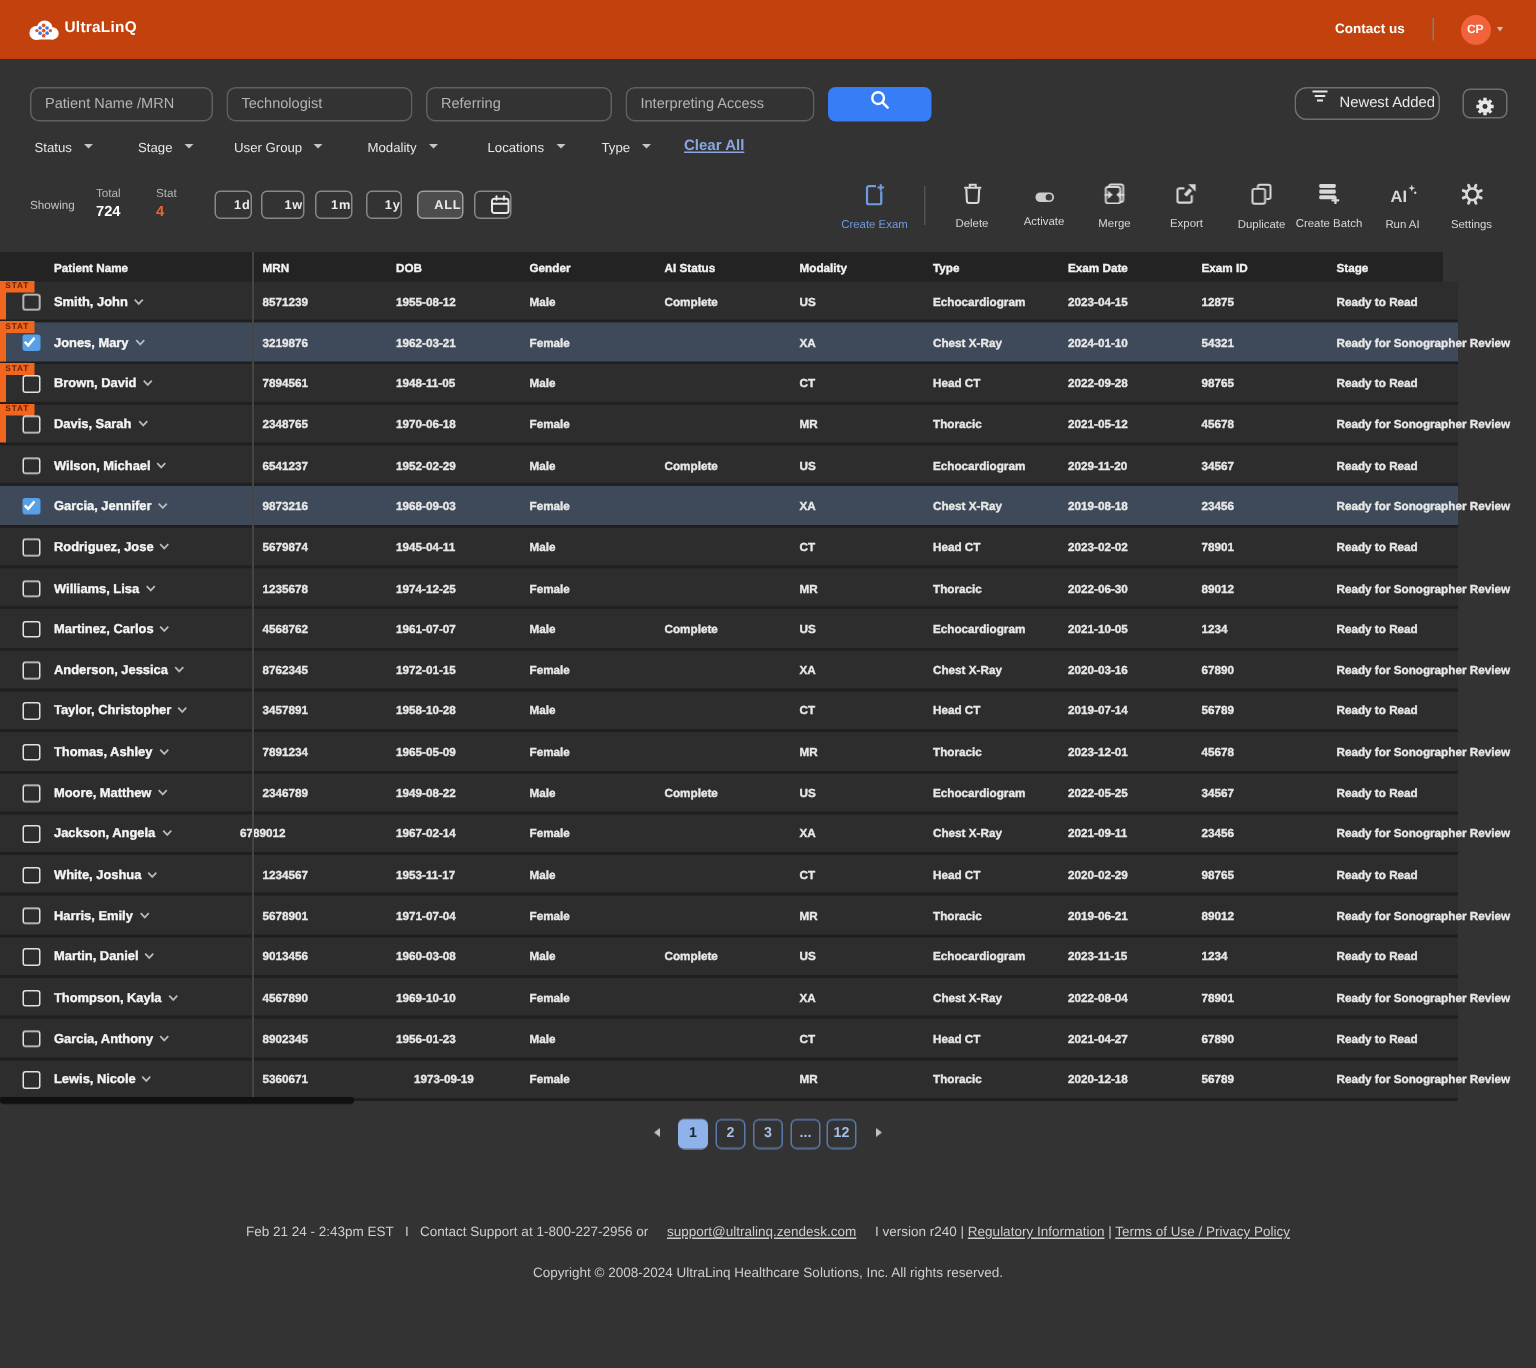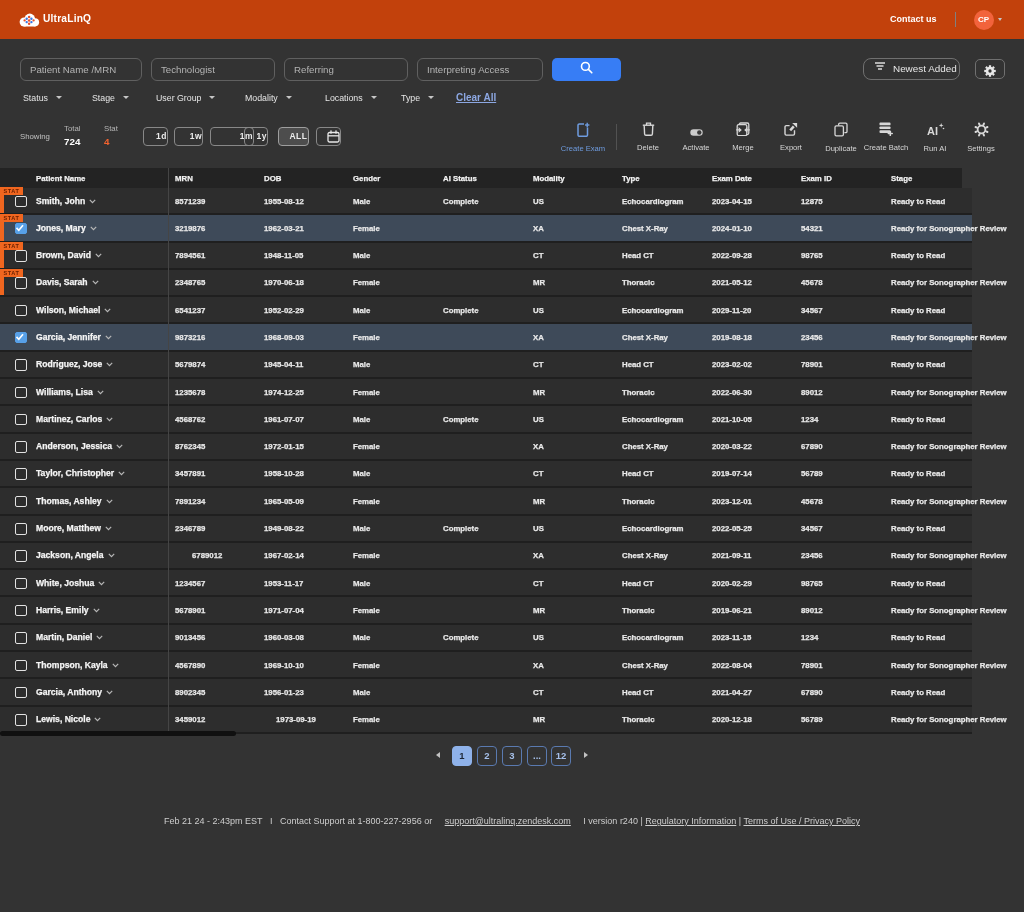--- a/index.html
+++ b/index.html
@@ -126,21 +126,21 @@
 <div class="flt" style="left:325px">Locations<span class="caret"></span></div>
 <div class="flt" style="left:401px">Type<span class="caret"></span></div>
 <div id="clearall">Clear All</div>
 <div id="showing">Showing</div>
 <div class="cnt-l" style="left:64px">Total</div>
     <div class="cnt-v" style="left:64px">724</div>
 <div class="cnt-l" style="left:104px">Stat</div>
     <div class="cnt-v" style="left:104px;color:#f2622e">4</div>
 <div class="rbtn" style="left:143px;width:25px"><i class="tz">1d</i></div>
 <div class="rbtn" style="left:174px;width:29px"><i class="tz">1w</i></div>
-<div class="rbtn" style="left:210px;width:44px"><i class="tz">1m</i></div>
+<div class="rbtn" style="left:210px;width:25px"><i class="tz">1m</i></div>
 <div class="rbtn" style="left:244px;width:24px"><i class="tz">1y</i></div>
 <div class="rbtn" id="rall" style="left:277.5px;width:31px"><i class="tz">ALL</i></div>
 <div class="rbtn" style="left:316px;width:25px"><span style="display:inline-block;margin-top:2px"><svg width="13" height="13" viewBox="0 0 13 13">
           <rect x="1" y="2.5" width="11" height="9.5" rx="1.5" fill="none" stroke="#e8e8e8" stroke-width="1.3"></rect>
           <line x1="1" y1="5.8" x2="12" y2="5.8" stroke="#e8e8e8" stroke-width="1.3"></line>
           <line x1="4" y1="0.8" x2="4" y2="3.2" stroke="#e8e8e8" stroke-width="1.3" stroke-linecap="round"></line>
           <line x1="9" y1="0.8" x2="9" y2="3.2" stroke="#e8e8e8" stroke-width="1.3" stroke-linecap="round"></line>
         </svg></span></div>
 <div class="tool" id="createexam" style="left:545px"><span style="display:inline-block;height:16px"><svg width="13" height="15" viewBox="0 0 13 15">
           <path d="M10.5 5.5 L10.5 13 A1.3 1.3 0 0 1 9.2 14.3 L2.3 14.3 A1.3 1.3 0 0 1 1 13 L1 3.3 A1.3 1.3 0 0 1 2.3 2 L7 2" fill="none" stroke="#6f9cdf" stroke-width="1.5"></path>
@@ -362,21 +362,21 @@
 <div class="row">
 <div class="cb"></div>
 <span class="nm" style="left:36px">Anderson, Jessica<svg class="chev" width="7" height="5" viewBox="0 0 7 5">
             <path d="M0.8 0.8 L3.5 3.6 L6.2 0.8" fill="none" stroke="#b8b8b8" stroke-width="1.2"></path>
           </svg></span>
 <span style="left:175px">8762345</span>
 <span style="left:264px">1972-01-15</span>
 <span style="left:353px">Female</span>
 <span style="left:533px">XA</span>
 <span style="left:622px">Chest X-Ray</span>
-<span style="left:712px">2020-03-22</span>
+<span style="left:712px">2020-03-16</span>
 <span style="left:801px">67890</span>
 <span style="left:891px">Ready for Sonographer Review</span>
 </div>
 <div class="row">
 <div class="cb"></div>
 <span class="nm" style="left:36px">Taylor, Christopher<svg class="chev" width="7" height="5" viewBox="0 0 7 5">
             <path d="M0.8 0.8 L3.5 3.6 L6.2 0.8" fill="none" stroke="#b8b8b8" stroke-width="1.2"></path>
           </svg></span>
 <span style="left:175px">3457891</span>
 <span style="left:264px">1958-10-28</span>
@@ -414,21 +414,21 @@
 <span style="left:622px">Echocardiogram</span>
 <span style="left:712px">2022-05-25</span>
 <span style="left:801px">34567</span>
 <span style="left:891px">Ready to Read</span>
 </div>
 <div class="row">
 <div class="cb"></div>
 <span class="nm" style="left:36px">Jackson, Angela<svg class="chev" width="7" height="5" viewBox="0 0 7 5">
             <path d="M0.8 0.8 L3.5 3.6 L6.2 0.8" fill="none" stroke="#b8b8b8" stroke-width="1.2"></path>
           </svg></span>
-<span style="left:192px">6789012</span>
+<span style="left:160px">6789012</span>
 <span style="left:264px">1967-02-14</span>
 <span style="left:353px">Female</span>
 <span style="left:533px">XA</span>
 <span style="left:622px">Chest X-Ray</span>
 <span style="left:712px">2021-09-11</span>
 <span style="left:801px">23456</span>
 <span style="left:891px">Ready for Sonographer Review</span>
 </div>
 <div class="row">
 <div class="cb"></div>
@@ -499,32 +499,33 @@
 <span style="left:622px">Head CT</span>
 <span style="left:712px">2021-04-27</span>
 <span style="left:801px">67890</span>
 <span style="left:891px">Ready to Read</span>
 </div>
 <div class="row">
 <div class="cb"></div>
 <span class="nm" style="left:36px">Lewis, Nicole<svg class="chev" width="7" height="5" viewBox="0 0 7 5">
             <path d="M0.8 0.8 L3.5 3.6 L6.2 0.8" fill="none" stroke="#b8b8b8" stroke-width="1.2"></path>
           </svg></span>
-<span style="left:175px">3459012</span>
+<span style="left:175px">5360671</span>
 <span style="left:276px">1973-09-19</span>
 <span style="left:353px">Female</span>
 <span style="left:533px">MR</span>
 <span style="left:622px">Thoracic</span>
 <span style="left:712px">2020-12-18</span>
 <span style="left:801px">56789</span>
 <span style="left:891px">Ready for Sonographer Review</span>
 </div>
 </div>
 <div id="vline"></div>
 <div id="scrollthumb"></div>
 <div id="pleft" class="parrow"></div>
 <div class="pg" id="pg1" style="left:452px"><i class="tz">1</i></div>
 <div class="pg" style="left:477px"><i class="tz">2</i></div>
 <div class="pg" style="left:502px"><i class="tz">3</i></div>
 <div class="pg" style="left:527px"><i class="tz">...</i></div>
 <div class="pg" style="left:551px"><i class="tz">12</i></div>
 <div id="pright" class="parrow"></div>
 <div id="foot1">Feb 21 24 - 2:43pm EST&nbsp;&nbsp;&nbsp;I&nbsp;&nbsp;&nbsp;Contact Support at 1-800-227-2956 or&nbsp;&nbsp;&nbsp;&nbsp;&nbsp;<a>support@ultralinq.zendesk.com</a>&nbsp;&nbsp;&nbsp;&nbsp;&nbsp;I version r240 | <a>Regulatory Information</a> | <a>Terms of Use / Privacy Policy</a></div>
+<div id="foot2">Copyright © 2008-2024 UltraLinq Healthcare Solutions, Inc. All rights reserved.</div>
 </div>
 </body></html>

